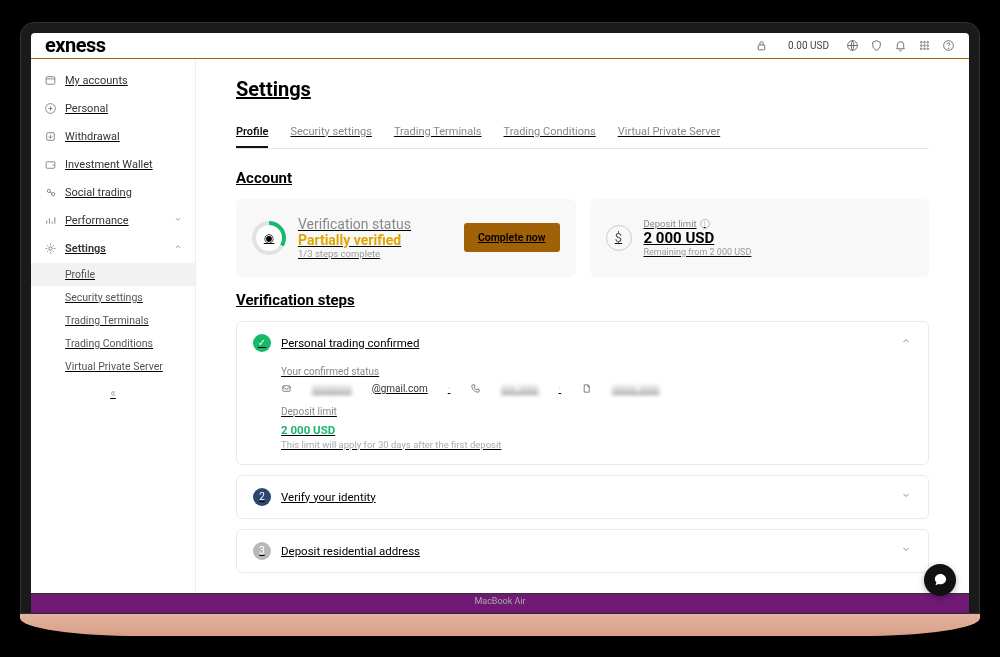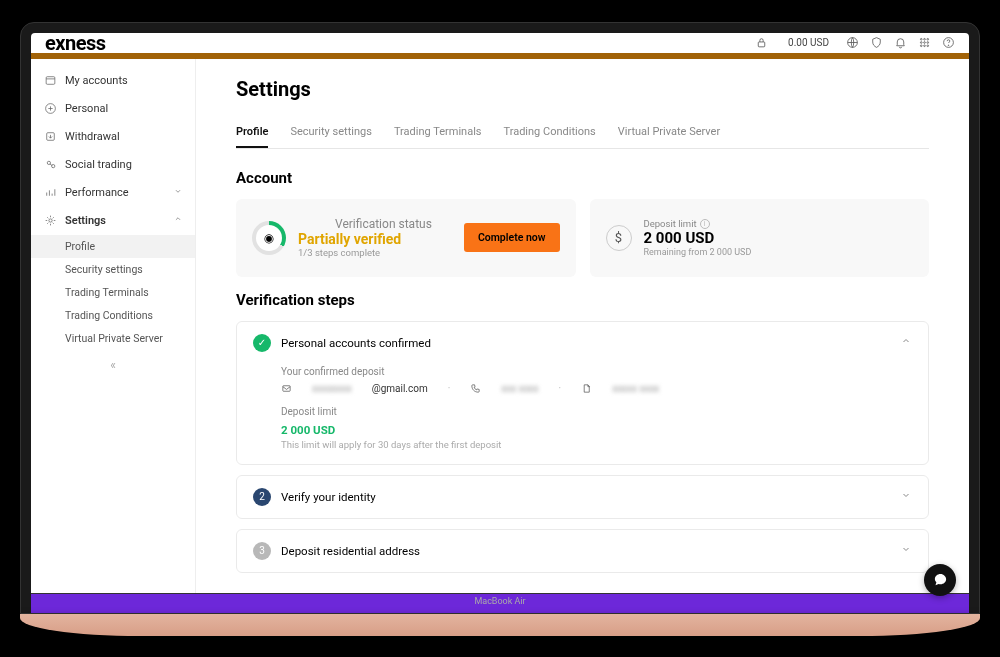--- a/index.html
+++ b/index.html
@@ -1,54 +1,54 @@
 <!DOCTYPE html>
 <html><head>
 <meta charset="utf-8">
 <style>
   * { box-sizing: border-box; margin: 0; padding: 0; font-family: -apple-system, BlinkMacSystemFont, "Segoe UI", Roboto, Arial, sans-serif; }
   body { background: #000; display: flex; align-items: center; justify-content: center; min-height: 657px; }
   .laptop-frame { width: 960px; position: relative; }
   .bezel { background: #1a1a1a; padding: 10px 10px 0 10px; border-radius: 14px 14px 0 0; border: 1px solid #333; }
   .screen { background: #fff; width: 100%; height: 560px; overflow: hidden; border-radius: 4px 4px 0 0; display: flex; flex-direction: column; }
   .base { height: 22px; background: linear-gradient(#e3b49f, #d89e87); border-radius: 0 0 120px 120px/0 0 18px 18px; position: relative; text-align: center; color: #ccc; font-size: 9px; line-height: 10px; box-shadow: 0 4px 10px rgba(0,0,0,.5); }
-  .hinge { height:20px; background:#6d28d9; color:#aaa; text-align:center; font-size:9px; line-height:14px; border-top:1px solid #333;}
+  .hinge { height:20px; background:#701a75; color:#aaa; text-align:center; font-size:9px; line-height:14px; border-top:1px solid #333;}
   
-  .topbar { height: 26px; display:flex; align-items:center; justify-content:space-between; padding: 0 14px; border-bottom:6px solid #a16207; }
+  .topbar { height: 26px; display:flex; align-items:center; justify-content:space-between; padding: 0 14px; border-bottom:1px solid #a16207; }
   .logo { font-weight: 700; font-size: 20px; letter-spacing: -.5px; }
   .top-actions { display:flex; align-items:center; gap:10px; font-size:10px; color:#444; }
   .top-actions .ico { width:14px; height:14px; display:inline-flex; align-items:center; justify-content:center; color:#555; }
   .top-actions svg { width:13px; height:13px; stroke:#555; fill:none; stroke-width:1.5; }
   .balance-pill { display:flex; align-items:center; gap:20px; padding:2px 6px; border-radius:3px; }
   
-  .layout { flex:1; display:flex; overflow:hidden; }
+  .layout { flex:1; display:flex; overflow:hidden;text-decoration:underline; }
   .sidebar { width:165px; border-right:1px solid #eee; padding:8px 0; overflow-y:auto; font-size:11px; }
   .nav-item { display:flex; align-items:center; gap:8px; padding:7px 12px; color:#333; cursor:pointer; }
   .nav-item .nico { width:14px; height:14px; display:inline-flex; align-items:center; justify-content:center;}
   .nav-item .nico svg { width:13px; height:13px; stroke:#666; fill:none; stroke-width:1.4; }
   .nav-item.active { font-weight:600; }
   .nav-item .chev { margin-left:auto; }
   .nav-sub { padding:5px 12px 5px 34px; color:#555; cursor:pointer; font-size:10.5px;}
   .nav-sub.active { background:#f2f2f2; }
   .collapse-btn { text-align:center; padding:8px 0; color:#aaa; cursor:pointer; font-size:12px; }
   
   .main { flex:1; padding: 18px 40px 30px 40px; overflow-y:auto; }
   h1.page-title { font-size:20px; font-weight:700; margin-bottom:16px; }
   .tabs { display:flex; gap:22px; border-bottom:1px solid #e6e6e6; margin-bottom:20px; }
   .tab { padding:8px 0; font-size:11px; color:#888; cursor:pointer; border-bottom:2px solid transparent; }
   .tab.active { color:#111; font-weight:600; border-bottom-color:#111; }
   h2.section-title { font-size:15px; font-weight:700; margin:14px 0 12px; }
   .cards-row { display:flex; gap:14px; }
   .card { flex:1; background:#f8f8f8; border-radius:6px; padding:14px 16px; display:flex; align-items:center; gap:12px; min-height:78px;}
   .status-ring { width:34px; height:34px; border-radius:50%; background:conic-gradient(#16b86a 0 120deg, #e2e2e2 120deg 360deg); display:flex; align-items:center; justify-content:center;}
   .status-ring-in { width:26px; height:26px; border-radius:50%; background:#fff; display:flex; align-items:center; justify-content:center; font-size:12px;}
-  .vs-label { font-size:12px; color:#888;margin-left:37px; }
+  .vs-label { font-size:14px; color:#888; }
   .vs-title { font-size:14px; font-weight:700; color:#e0a500; }
   .vs-sub { font-size:9.5px; color:#999; }
-  .complete-btn { margin-left:auto; background:#f97316; border:none; font-size:10.5px; font-weight:600; padding:8px 14px; border-radius:3px; cursor:pointer; }
+  .complete-btn { margin-left:auto; background:#a16207; border:none; font-size:10.5px; font-weight:600; padding:8px 14px; border-radius:3px; cursor:pointer; }
   .dollar-badge { width:26px; height:26px; border:1px solid #ccc; border-radius:50%; display:flex; align-items:center; justify-content:center; font-size:13px; color:#555;}
   .dl-label { font-size:9.5px; color:#888; display:flex; align-items:center; gap:3px;}
   .dl-amount { font-size:15px; font-weight:700; }
   .dl-sub { font-size:9px; color:#999; }
   
   .vstep { border:1px solid #eaeaea; border-radius:6px; margin-bottom:10px; }
   .vstep-head { display:flex; align-items:center; gap:10px; padding:12px 16px; cursor:pointer; font-size:11.5px;}
   .vstep-head .step-ico { width:18px; height:18px; border-radius:50%; display:flex; align-items:center; justify-content:center; font-size:10px; color:#fff;}
   .step-ico.green { background:#16b86a; }
   .step-ico.navy { background:#2a4770; }
@@ -152,20 +152,29 @@
                 <svg viewBox="0 0 24 24">
                   <rect x="5" y="5" width="14" height="14" rx="2"></rect>
                   <path d="M12 9v6M9 12l3 3 3-3"></path>
                 </svg>
               </span>
             <span>Withdrawal</span>
           </div>
           <div class="nav-item">
             <span class="nico">
                 <svg viewBox="0 0 24 24">
+                  <rect x="4" y="7" width="16" height="12" rx="2"></rect>
+                  <path d="M16 13h3"></path>
+                </svg>
+              </span>
+            <span>Investment Wallet</span>
+          </div>
+          <div class="nav-item">
+            <span class="nico">
+                <svg viewBox="0 0 24 24">
                   <circle cx="9" cy="9" r="3"></circle>
                   <circle cx="17" cy="15" r="3"></circle>
                   <path d="M11 11l4 3"></path>
                 </svg>
               </span>
             <span>Social trading</span>
           </div>
           <div class="nav-item">
             <span class="nico">
                 <svg viewBox="0 0 24 24">
@@ -233,27 +242,27 @@
                 <div class="dl-sub">Remaining from 2 000 USD</div>
               </div>
             </div>
           </div>
 
           <h2 class="section-title">Verification steps</h2>
 
           <div class="vstep">
             <div class="vstep-head">
               <span class="step-ico green">✓</span>
-              <span>Personal accounts confirmed</span>
+              <span>Personal trading confirmed</span>
               <span class="chev"><svg viewBox="0 0 24 24" width="12" height="12">
                     <path d="M7 14l5-5 5 5" stroke="#888" fill="none" stroke-width="2"></path>
                   </svg></span>
             </div>
             <div class="vstep-body">
-              <div class="detail-label">Your confirmed deposit</div>
+              <div class="detail-label">Your confirmed status</div>
               <div class="details-row">
                 <svg viewBox="0 0 24 24">
                     <rect x="4" y="6" width="16" height="12" rx="1.5"></rect>
                     <path d="M4 8l8 6 8-6"></path>
                   </svg>
                 <span class="blur">xxxxxxxx</span>
                   <span>@gmail.com</span>
                 <span class="sep">·</span>
                 <svg viewBox="0 0 24 24">
                     <path d="M6 4h4l1 5-2 1a12 12 0 0 0 5 5l1-2 5 1v4a2 2 0 0 1-2 2C10 20 4 14 4 6a2 2 0 0 1 2-2z"></path>

